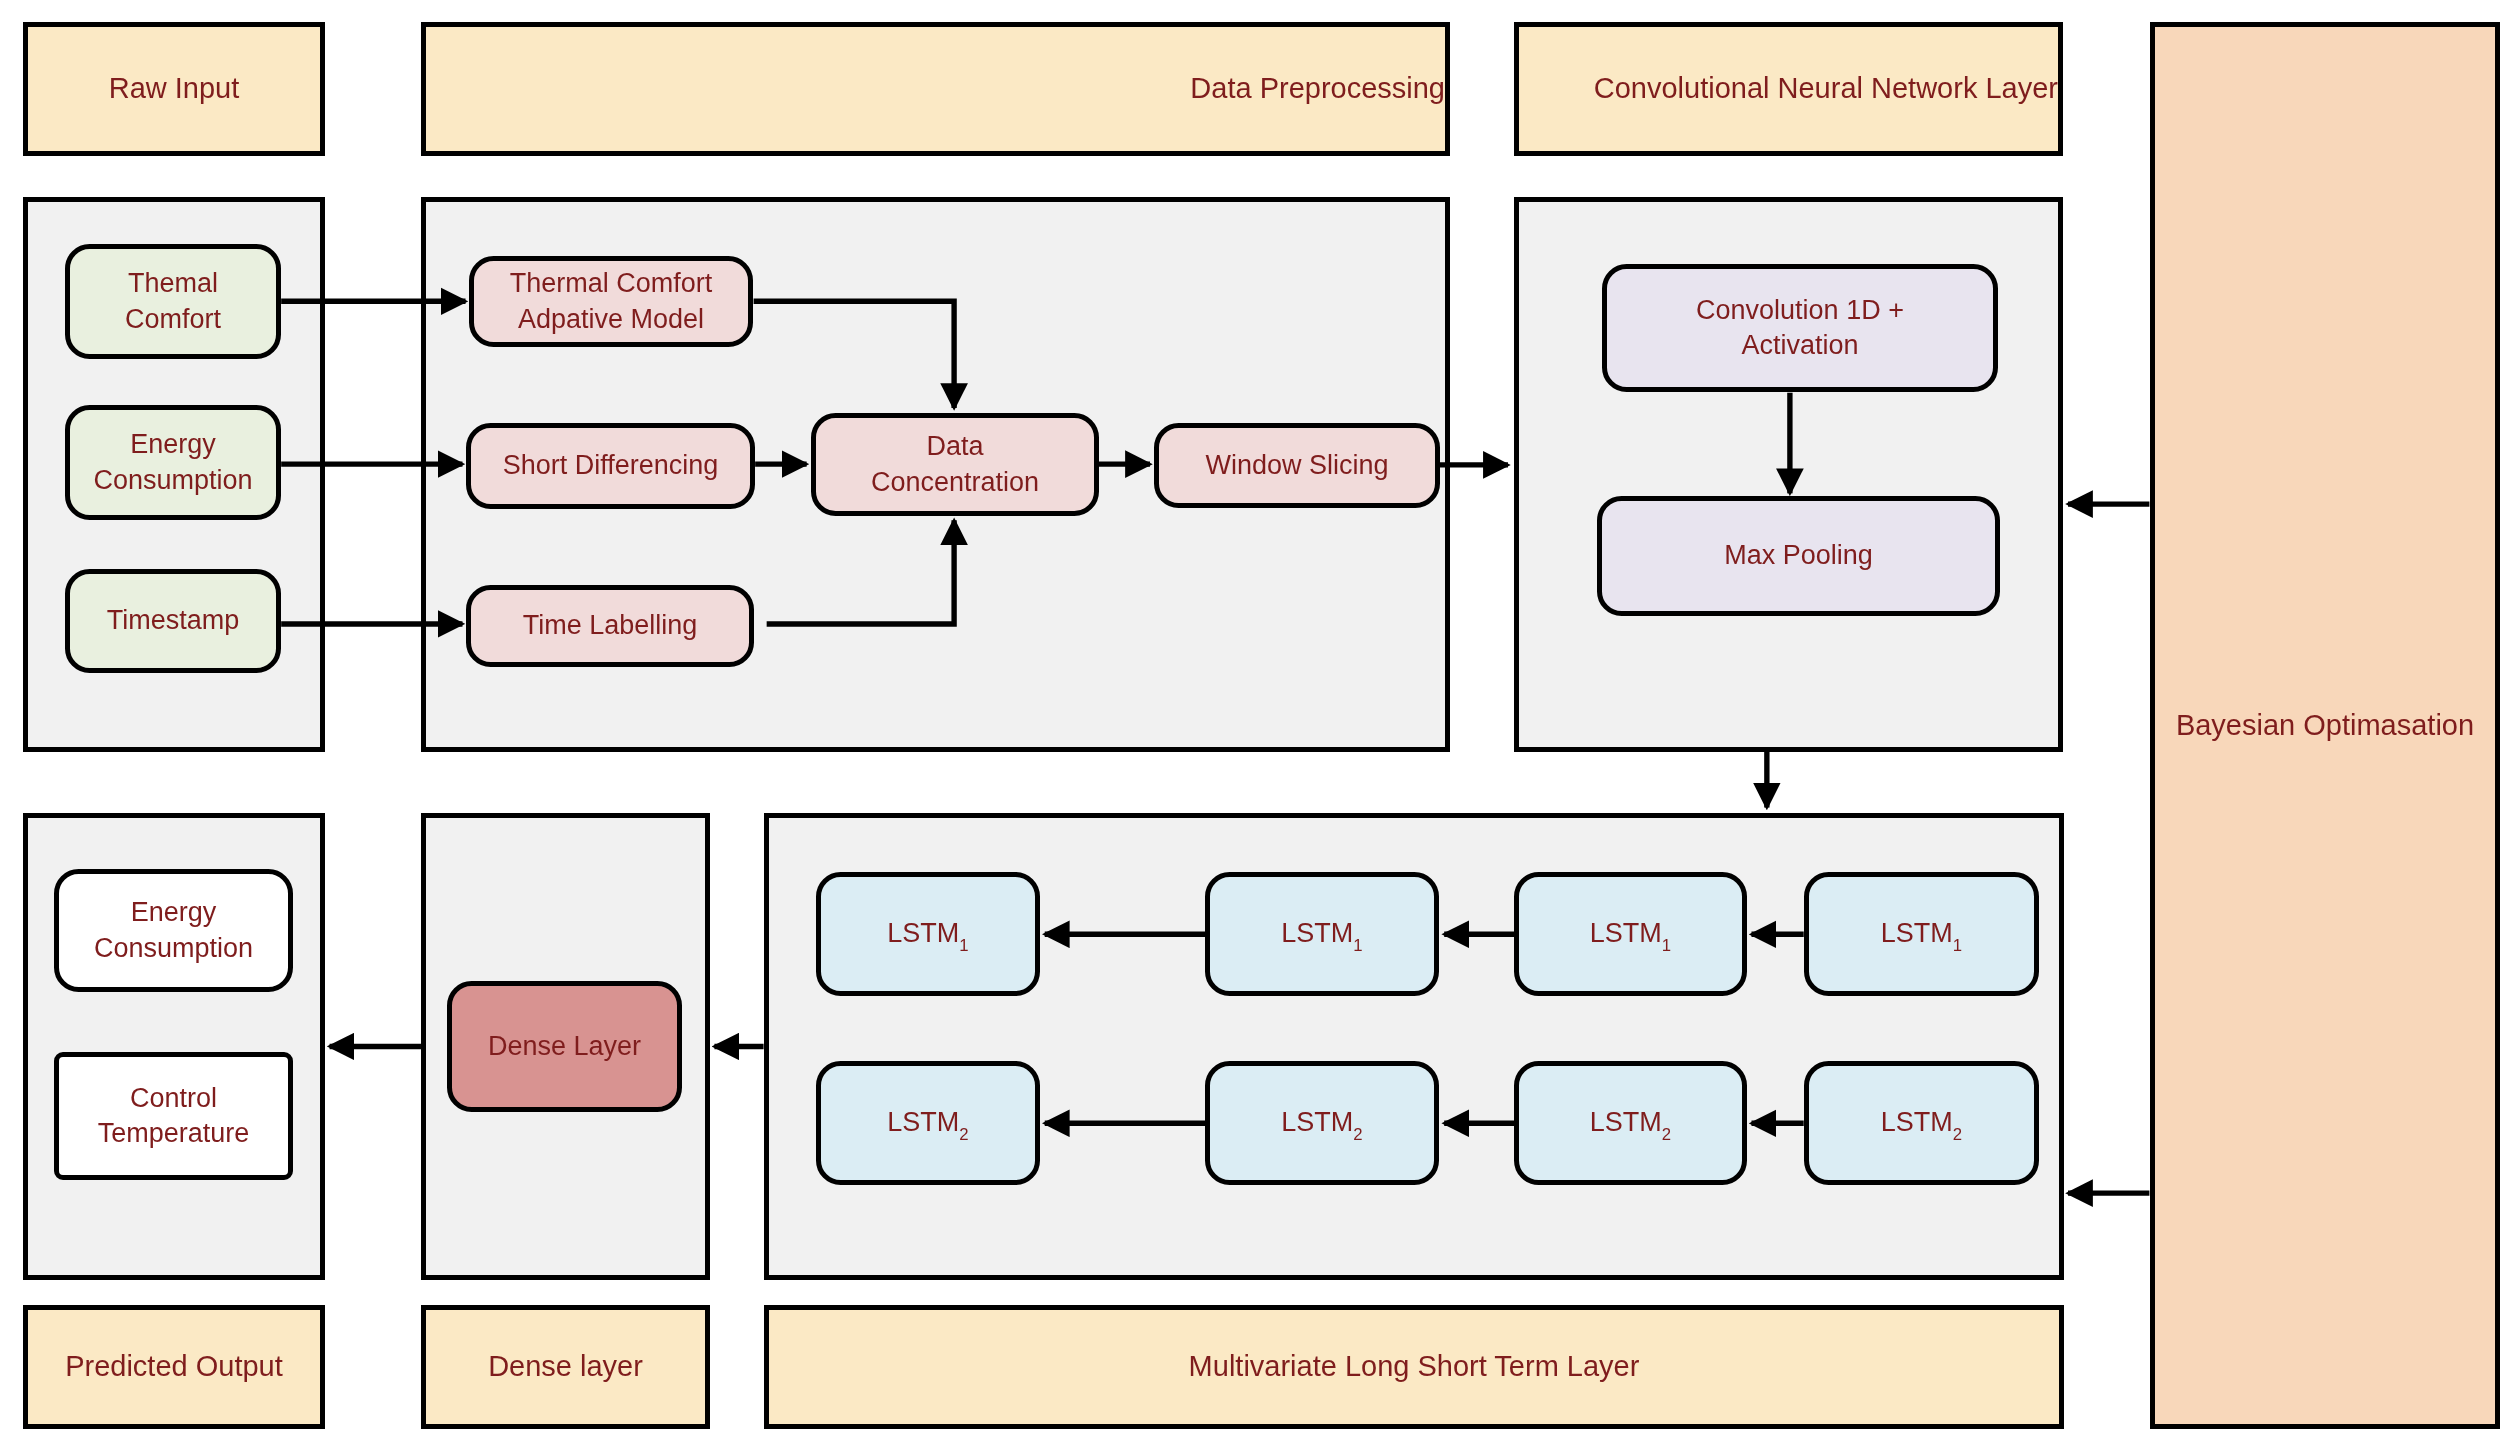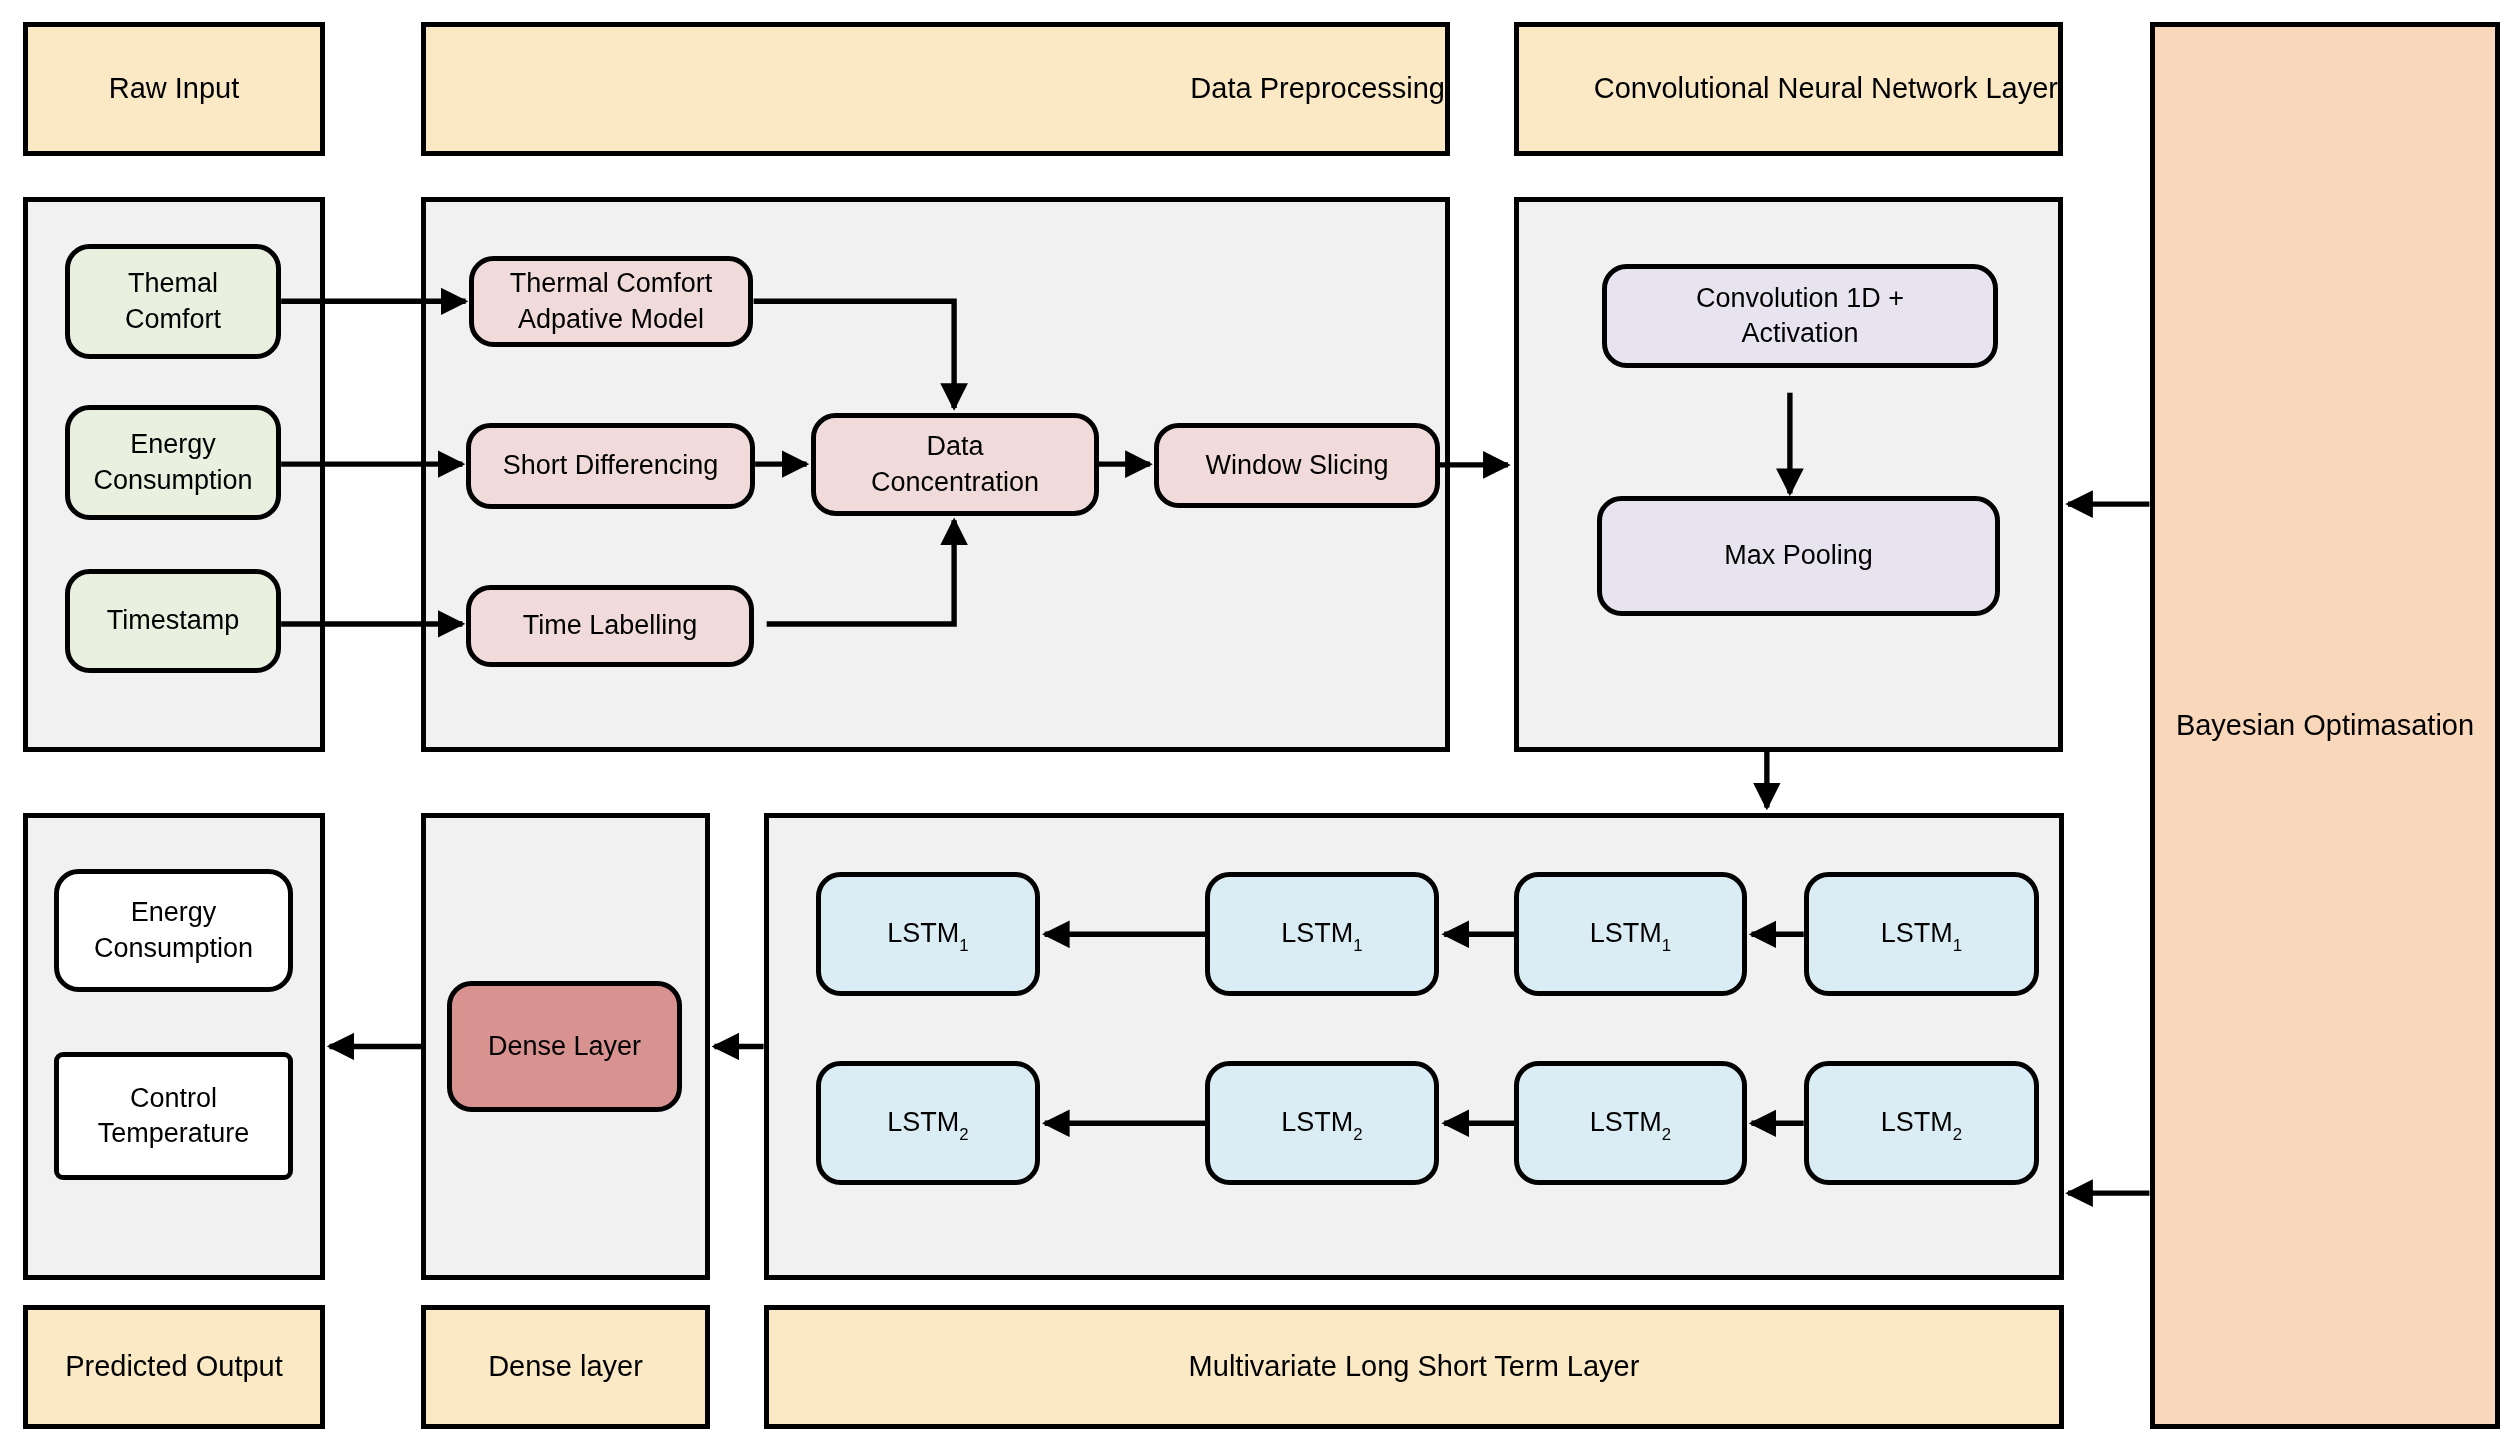--- a/index.html
+++ b/index.html
@@ -1,18 +1,18 @@
 <!DOCTYPE html>
 <html style="--header-fill: #FBE9C5; --bayesian-fill: #F8D7BA; --container-fill: #F1F1F1; --green-fill: #E9F0DF; --pink-fill: #F1DBDA; --lavender-fill: #E8E4EF; --blue-fill: #DBEDF4; --red-fill: #D89391; --white-fill: #FFFFFF; --line-color: #000000;font-size:12.3px"><head>
 <meta charset="utf-8">
 <style>
   html,body{margin:0;padding:0;background:#ffffff;}
   .canvas{
     position:relative;width:2512px;height:1453px;background:#ffffff;
-    font-family:"Liberation Sans",sans-serif;color:#000000;overflow:hidden;
+    font-family:"Liberation Sans",sans-serif;color:#7f1d1d;overflow:hidden;
   }
   .abs{position:absolute;box-sizing:border-box;}
   .flexc{display:flex;align-items:center;justify-content:center;text-align:center;}
   .container{background:var(--container-fill,#F1F1F1);border:5.4px solid #000;}
   .banner{
     background:var(--header-fill,#FBE9C5);border:5.4px solid #000;
     font-size:29px;line-height:1.3;
   }
   .bayes{
     background:var(--bayesian-fill,#F8D7BA);border:5.4px solid #000;
@@ -93,21 +93,21 @@
   <div class="abs node c-pink flexc" style="left:466px;top:585px;width:288px;height:82px;">
     <span class="nowrap">Time Labelling</span>
   </div>
   <div class="abs node c-pink flexc" style="left:811px;top:413px;width:288px;height:103px;">
     <span class="wrap240">Data Concentration</span>
   </div>
   <div class="abs node c-pink flexc" style="left:1154px;top:423px;width:286px;height:85px;">
     <span class="nowrap">Window Slicing</span>
   </div>
 
-  <div class="abs node c-lav flexc" style="left:1602px;top:264px;width:396px;height:104px;">
+  <div class="abs node c-lav flexc" style="left:1602px;top:264px;width:396px;height:128px;">
     <span class="wrap330">Convolution 1D + Activation</span>
   </div>
   <div class="abs node c-lav flexc" style="left:1597px;top:496px;width:403px;height:120px;">
     <span class="nowrap">Max Pooling</span>
   </div>
 
   <div class="abs node c-blue flexc" style="left:816px;top:872px;width:224px;height:124px;">
     <span class="nowrap"><span>LSTM</span><sub>1</sub></span>
   </div>
   <div class="abs node c-blue flexc" style="left:1205px;top:872px;width:234px;height:124px;">

